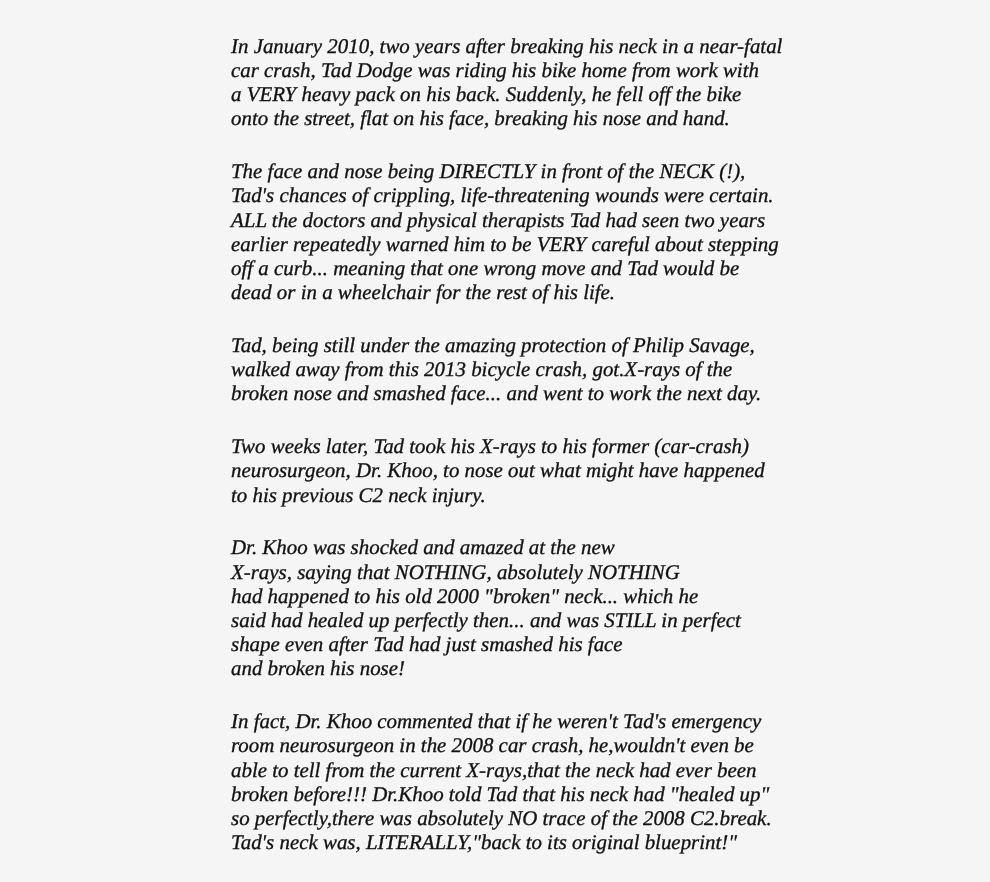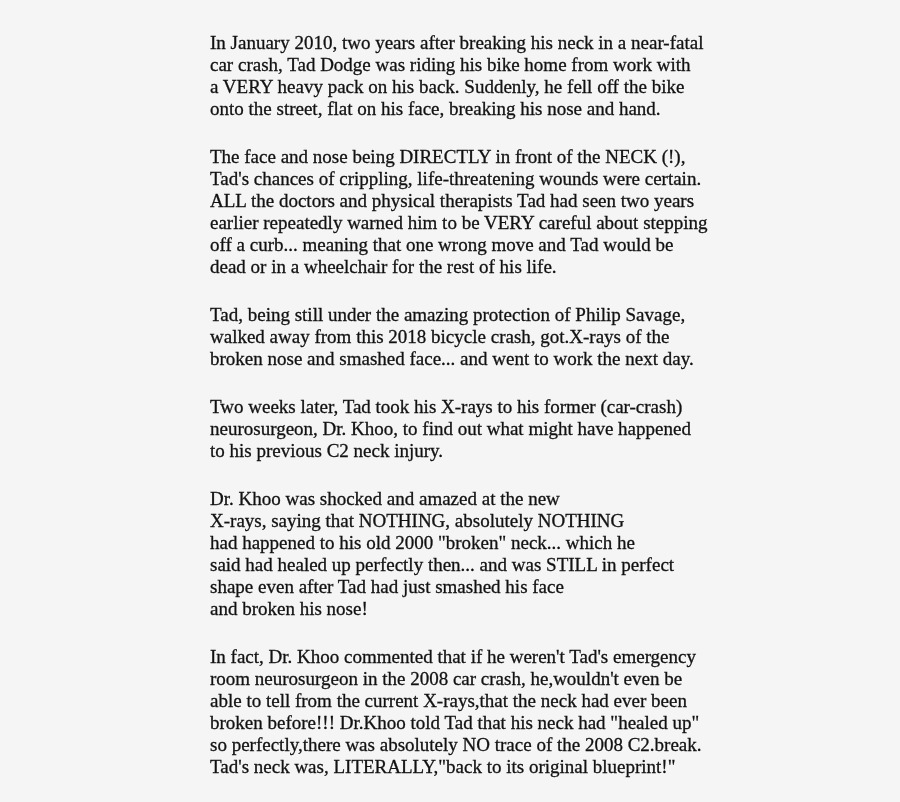--- a/index.html
+++ b/index.html
@@ -21,41 +21,42 @@
     font-family: "Liberation Serif", "DejaVu Serif", serif;
     font-size: 19px;
     line-height: 22px;
     color: #121212;
     -webkit-text-stroke: 0.3px #121212;
   }
   .para {
     margin: 0 0 26px 0;
     white-space: pre-line;
     text-align: left;
+    font-style: italic;
   }
 </style>
 </head>
 <body>
 
 <main class="doc">
   <p class="para">In January 2010, two years after breaking his neck in a near-fatal
 car crash, Tad Dodge was riding his bike home from work with
 a VERY heavy pack on his back. Suddenly, he fell off the bike
 onto the street, flat on his face, breaking his nose and hand.</p>
   <p class="para">The face and nose being DIRECTLY in front of the NECK (!),
 Tad's chances of crippling, life-threatening wounds were certain.
 ALL the doctors and physical therapists Tad had seen two years
 earlier repeatedly warned him to be VERY careful about stepping
 off a curb... meaning that one wrong move and Tad would be
 dead or in a wheelchair for the rest of his life.</p>
   <p class="para">Tad, being still under the amazing protection of Philip Savage,
-walked away from this 2018 bicycle crash, got.X-rays of the
+walked away from this 2013 bicycle crash, got.X-rays of the
 broken nose and smashed face... and went to work the next day.</p>
   <p class="para">Two weeks later, Tad took his X-rays to his former (car-crash)
-neurosurgeon, Dr. Khoo, to find out what might have happened
+neurosurgeon, Dr. Khoo, to nose out what might have happened
 to his previous C2 neck injury.</p>
   <p class="para">Dr. Khoo was shocked and amazed at the new
 X-rays, saying that NOTHING, absolutely NOTHING
 had happened to his old 2000 "broken" neck... which he
 said had healed up perfectly then... and was STILL in perfect
 shape even after Tad had just smashed his face
 and broken his nose!</p>
   <p class="para">In fact, Dr. Khoo commented that if he weren't Tad's emergency
 room neurosurgeon in the 2008 car crash, he,wouldn't even be
 able to tell from the current X-rays,that the neck had ever been

